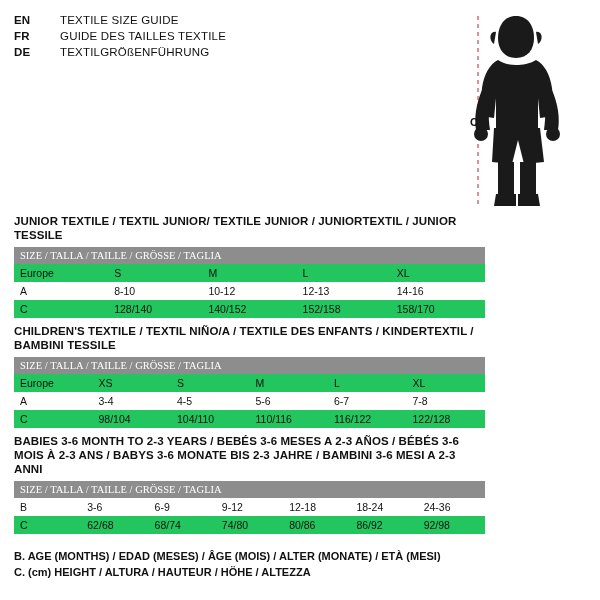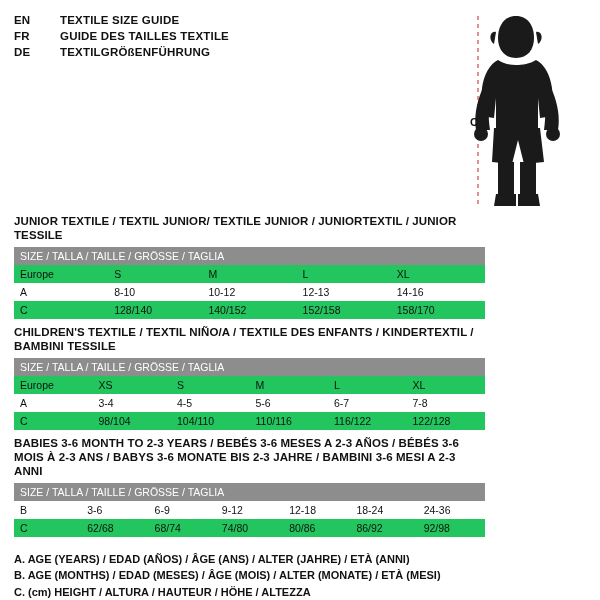--- a/index.html
+++ b/index.html
@@ -36,21 +36,21 @@
     padding: 2px 0;
     vertical-align: top;
     white-space: nowrap;
   }
   .lang-code {
     width: 46px;
     font-weight: bold;
     color: #111;
   }
   .lang-title {
-    font-weight: bold;
+    font-weight: normal;
     color: #111;
     margin-top: 20px;
   }
 
   
   .figure {
     position: absolute;
     top: 0;
     left: 440px;
     width: 150px;
@@ -85,20 +85,21 @@
     border-collapse: collapse;
     font-size: 10.5px;
     table-layout: fixed;
   }
   .size-table tr.head-band td {
     background: #8d8d8d;
     color: #ffffff;
     font-weight: normal;
     padding: 3px 6px;
     font-size: 10.5px;
+    font-family: Liberation Serif, serif;
   }
   .size-table td {
     padding: 3px 6px;
     color: #111;
   }
   .size-table tr.shade td {
     background: #22c55e;
   }
   .size-table tr.plain td {
     background: #ffffff;
@@ -262,18 +263,17 @@
         <td>74/80</td>
         <td>80/86</td>
         <td>86/92</td>
         <td>92/98</td>
       </tr>
     </tbody>
       </table>
   </div>
 
   <div class="footnotes">
-    <div>A. AGE (YEARS) / EDAD (AÑOS) / ÂGE (ANS) / ALTER (JAHRE) / ETÀ (ANNI)</div>
     <div>B. AGE (MONTHS) / EDAD (MESES) / ÂGE (MOIS) / ALTER (MONATE) / ETÀ (MESI)</div>
     <div>C. (cm) HEIGHT / ALTURA / HAUTEUR / HÖHE / ALTEZZA</div>
   </div>
 
 </div>
 
 </body></html>

